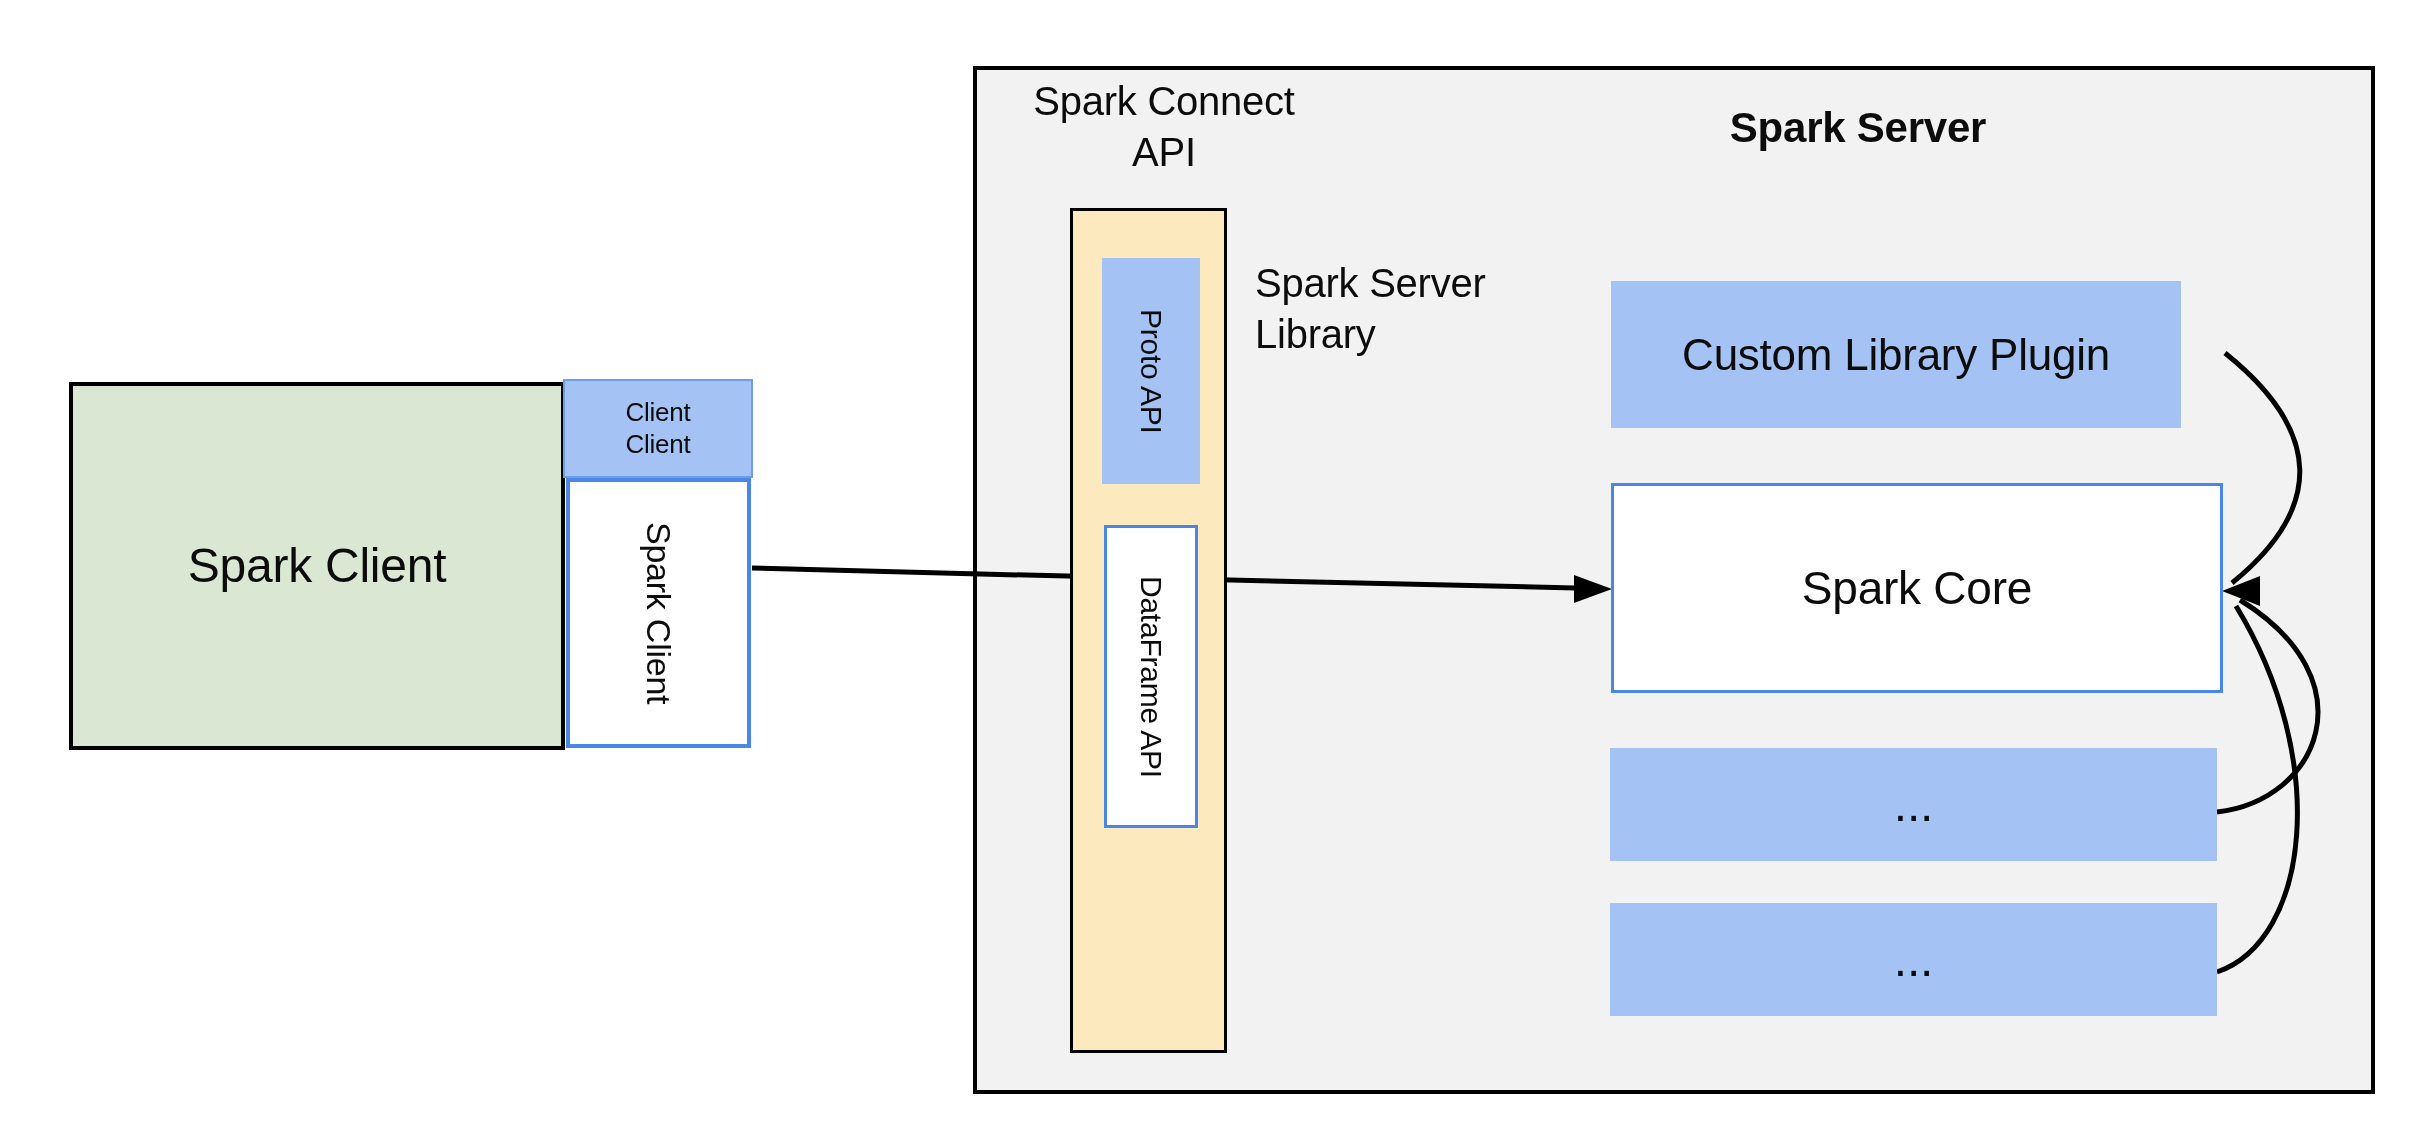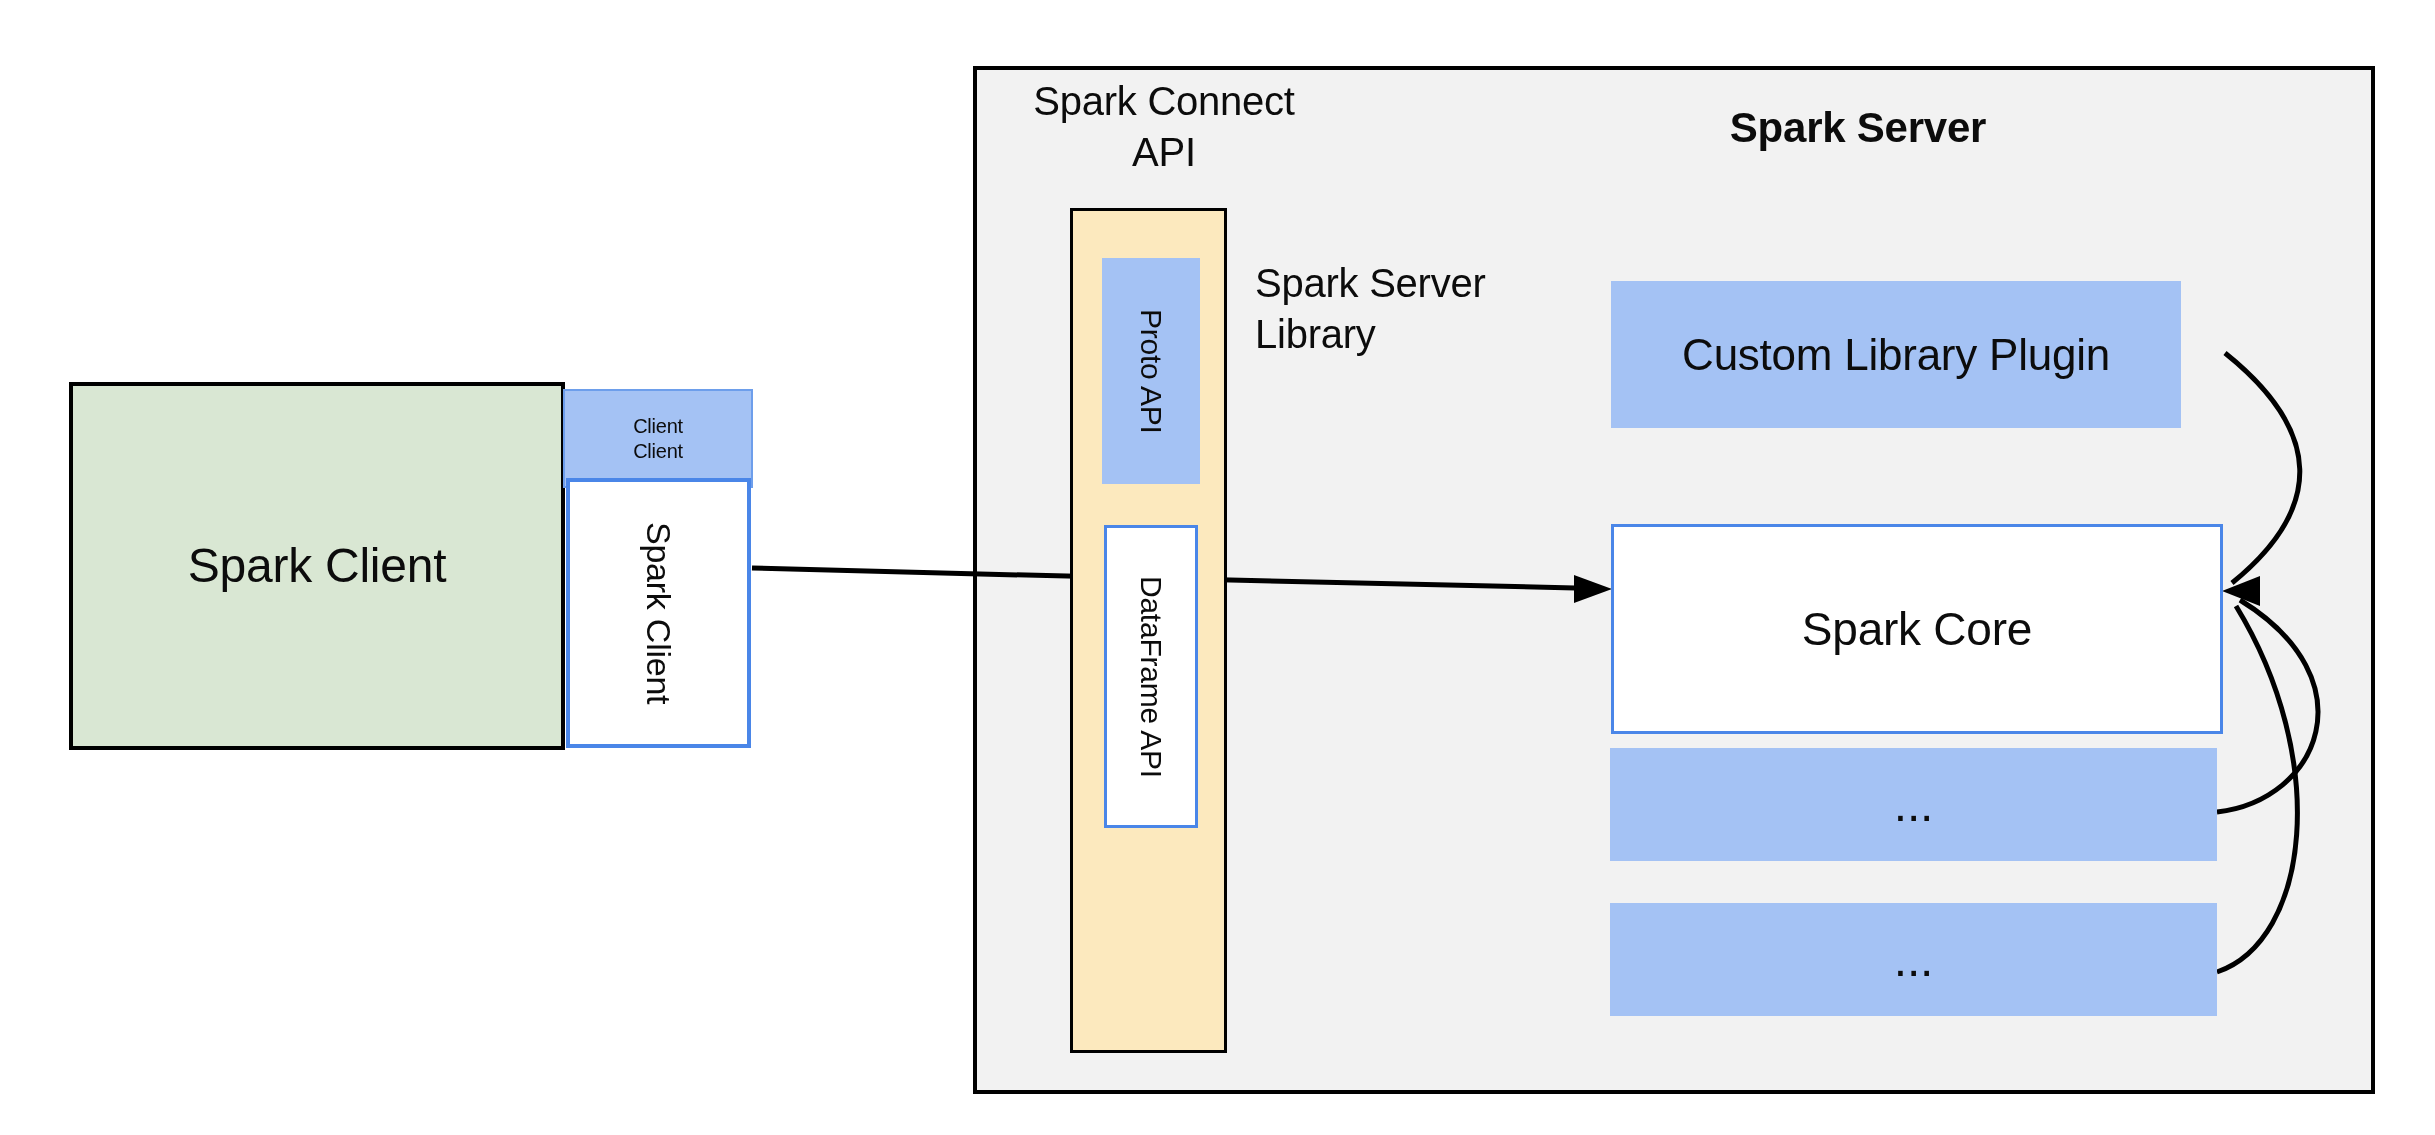--- a/index.html
+++ b/index.html
@@ -20,27 +20,27 @@
   
   .yellow-box{left:1070px;top:208px;width:157px;height:845px;background:#fce9be;border:3px solid #000;}
   .proto-box{left:1102px;top:258px;width:98px;height:226px;background:#a4c2f4;}
   .dataframe-box{left:1104px;top:525px;width:94px;height:303px;background:#ffffff;border:3px solid #4a86e8;}
   .vtext{writing-mode:vertical-rl;text-orientation:mixed;white-space:nowrap;}
   .proto-box .vtext{font-size:30px;}
   .dataframe-box .vtext{font-size:30px;}
   .sparkclient-box .vtext{font-size:34px;}
   
   .plugin-box{left:1611px;top:281px;width:570px;height:147px;background:#a4c2f4;font-size:44px;}
-  .core-box{left:1611px;top:483px;width:612px;height:210px;background:#ffffff;border:3px solid #4a86e8;font-size:46px;margin-top:41px;}
+  .core-box{left:1611px;top:483px;width:612px;height:210px;background:#ffffff;border:3px solid #4a86e8;font-size:46px;}
   .slot-box{left:1610px;width:607px;height:113px;background:#a4c2f4;font-size:48px;}
   .slot-1{top:748px;}
   .slot-2{top:903px;}
   
   .client-app-box{left:69px;top:382px;width:496px;height:368px;background:#d9e7d3;border:4px solid #000;font-size:48px;line-height:1.3;}
-  .pkg-box{left:563px;top:379px;width:190px;height:99px;background:#a4c2f4;border:2px solid #6d9eeb;font-size:20px;line-height:1.22;margin-top:10px;}
+  .pkg-box{left:563px;top:379px;width:190px;height:99px;background:#a4c2f4;border:2px solid #6d9eeb;font-size:26px;line-height:1.22;}
   .sparkclient-box{left:566px;top:478px;width:185px;height:270px;background:#ffffff;border:4px solid #4a86e8;}
   
   #arrows{position:absolute;left:0;top:0;width:2435px;height:1135px;}
 </style>
 </head>
 <body>
 
 <div id="stage">
 
   <div class="abs server-panel"></div>

